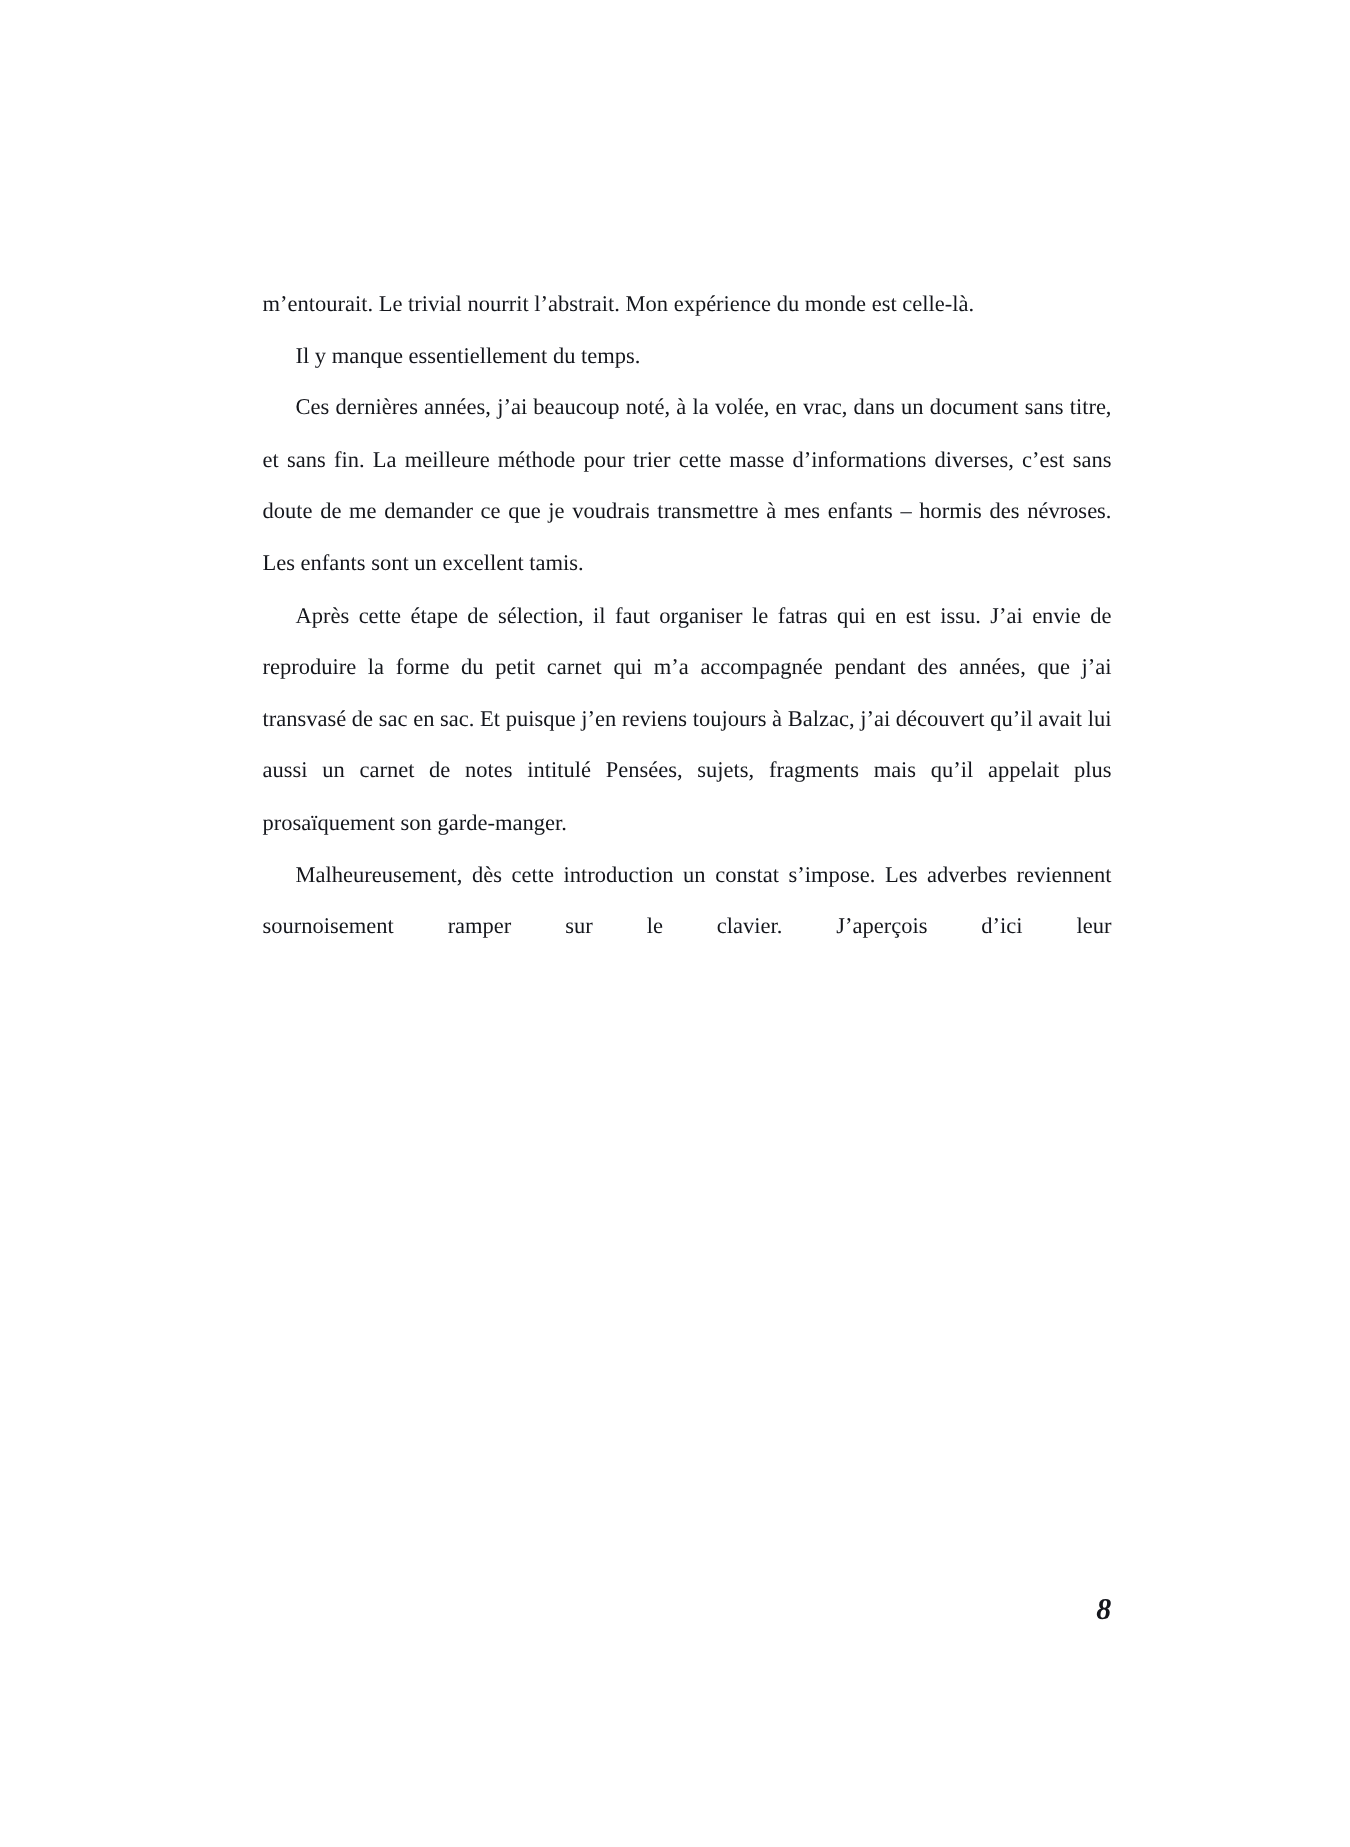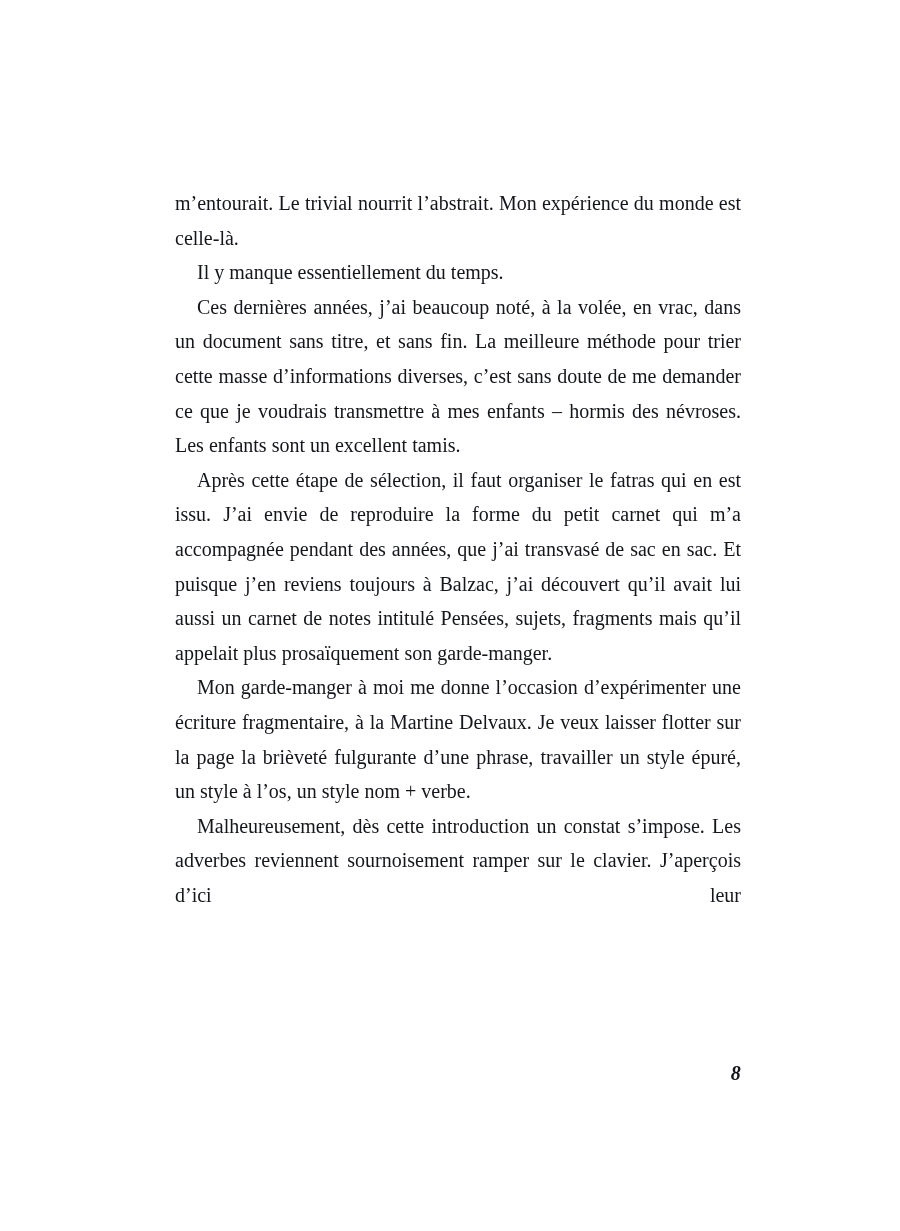--- a/index.html
+++ b/index.html
@@ -17,21 +17,21 @@
     font-family: "Liberation Serif", "DejaVu Serif", serif;
     color: #14161c;
   }
   .text-block {
     position: absolute;
     left: 175px;
     top: 186px;
     width: 566px;
     text-align: justify;
     text-justify: inter-word;
-    font-size: 20px;
+    font-size: 15px;
     line-height: 34.6px;
     -webkit-font-smoothing: antialiased;
     hyphens: none;
   }
   .para {
     margin: 0;
     text-indent: 22px;
     text-align: justify;
   }
   .para.no-indent {
@@ -66,21 +66,20 @@
   <div class="text-block">
 
     <p class="para no-indent">m’entourait. Le trivial nourrit l’abstrait. Mon expérience du monde est celle-là.</p>
 
     <p class="para">Il y manque essentiellement du temps.</p>
 
     <p class="para">Ces dernières années, j’ai beaucoup noté, à la volée, en vrac, dans un document sans titre, et sans fin. La meilleure méthode pour trier cette masse d’informations diverses, c’est sans doute de me demander ce que je voudrais transmettre à mes enfants – hormis des névroses. Les enfants sont un excellent tamis.</p>
 
     <p class="para"><span>Après cette étape de sélection, il faut organiser le fatras qui en est issu. J’ai envie de reproduire la forme du petit carnet qui m’a accompagnée pendant des années, que j’ai transvasé de sac en sac. Et puisque j’en reviens toujours à Balzac, j’ai découvert qu’il avait lui aussi un carnet de notes intitulé </span><span class="ital">Pensées, sujets, fragments</span><span> mais qu’il appelait plus prosaïquement son </span><span class="ital">garde-manger</span><span>.</span></p>
 
-    <p class="para">Mon garde-manger à moi me donne l’occasion d’expérimenter une écriture fragmentaire, à la Martine Delvaux. Je veux laisser flotter sur la page la brièveté fulgurante d’une phrase, travailler un style épuré, un style à l’os, un style nom + verbe.</p>
 
     <p class="para continues">Malheureusement, dès cette introduction un constat s’impose. Les adverbes reviennent sournoisement ramper sur le clavier. J’aperçois d’ici leur</p>
 
   </div>
 
   <div class="folio">8</div>
 
 </div>
 
 </body></html>

